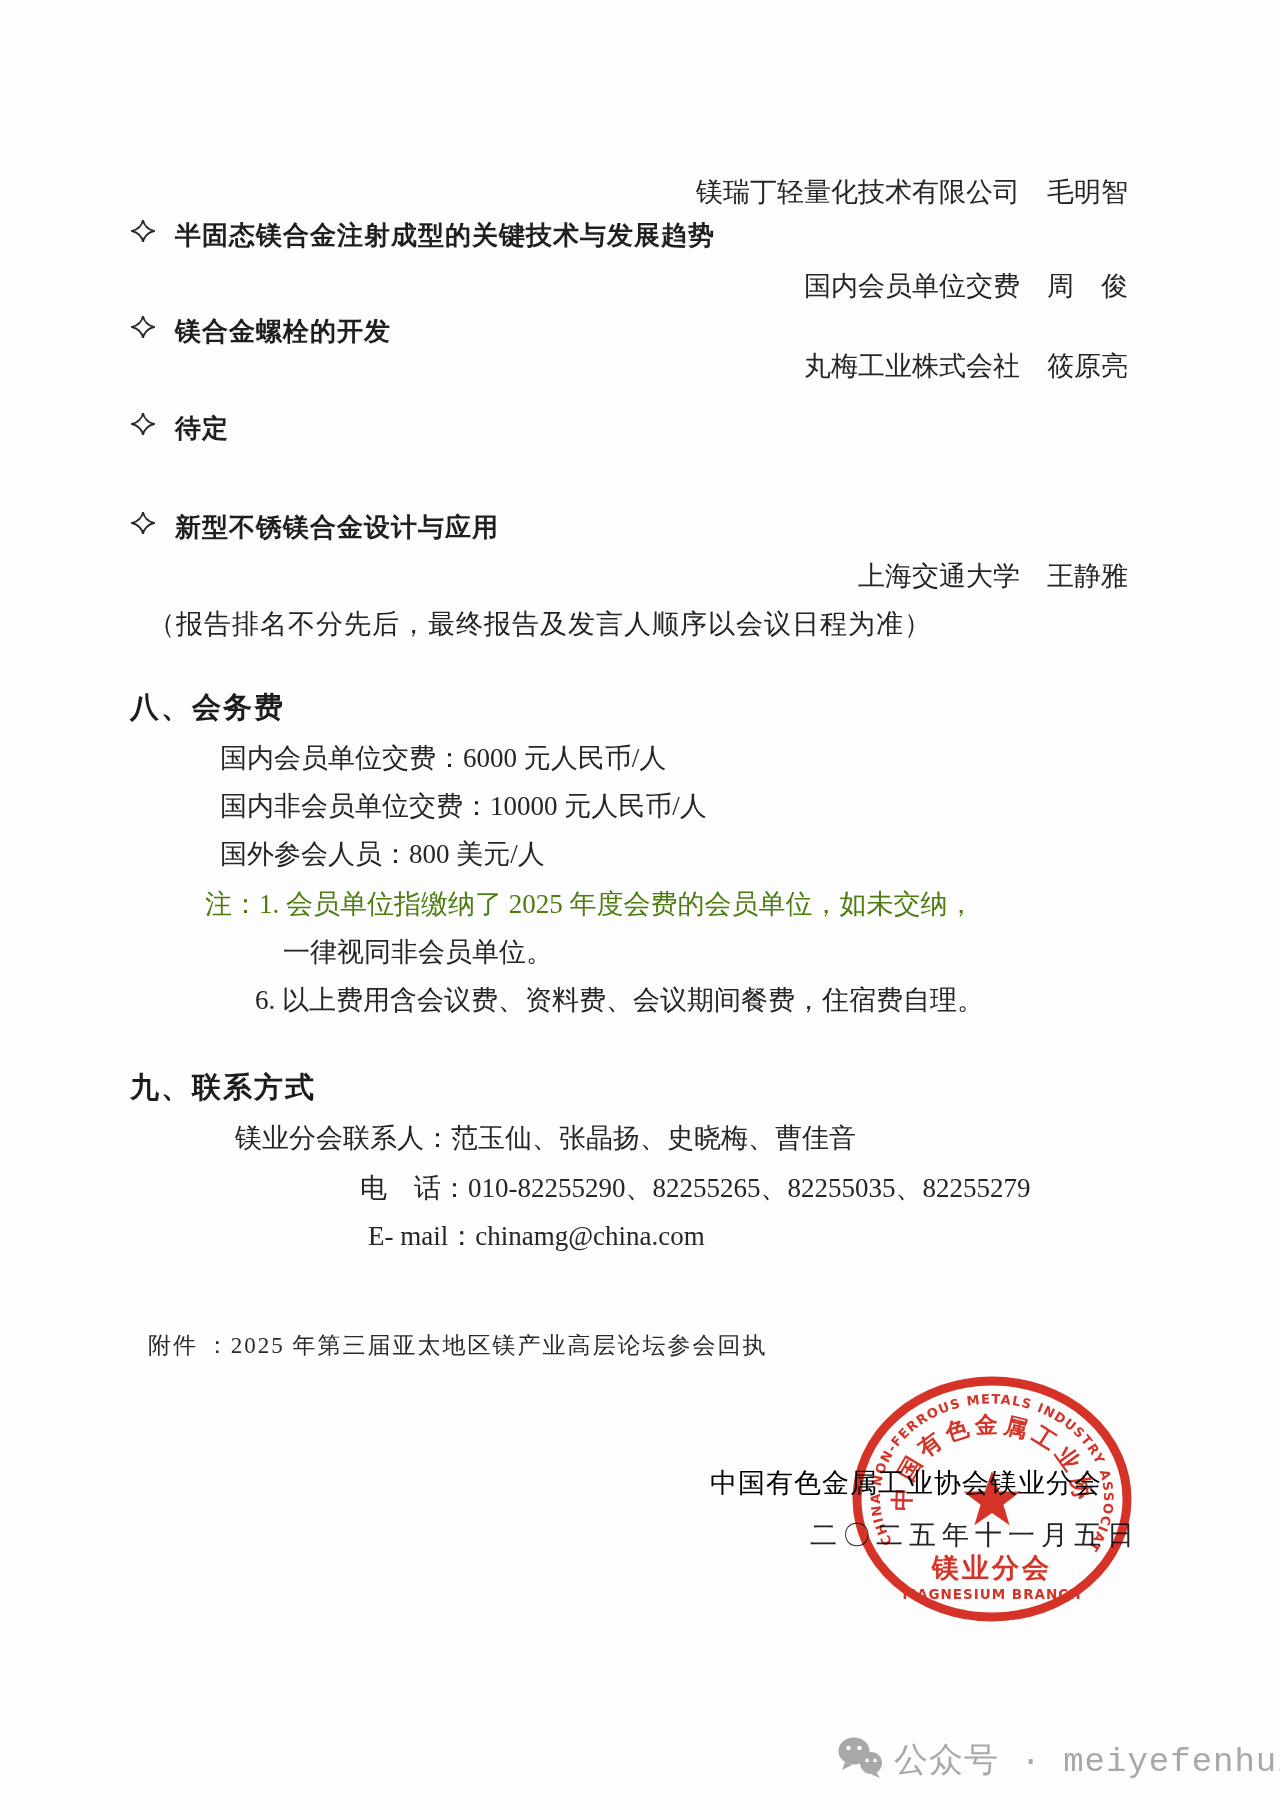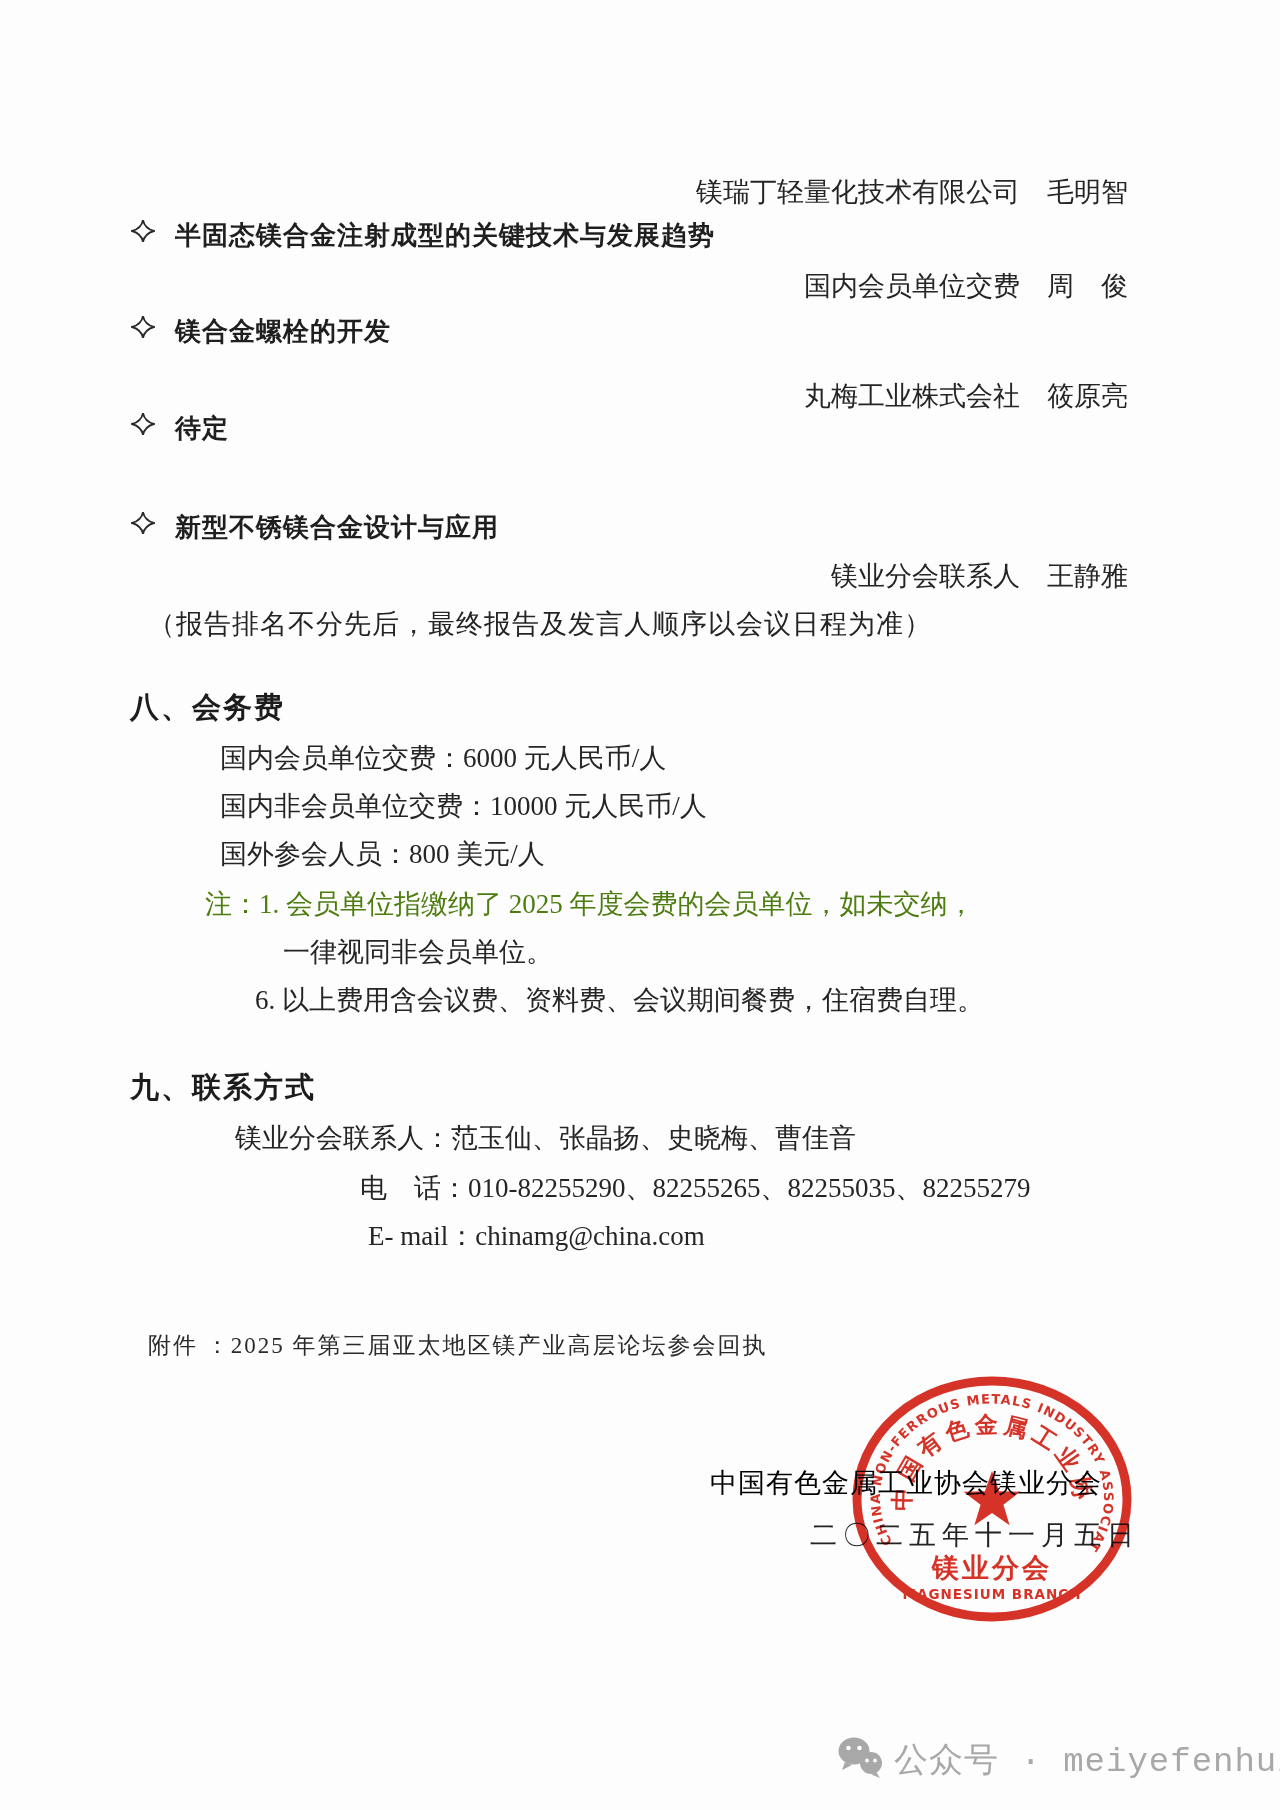--- a/index.html
+++ b/index.html
@@ -49,34 +49,34 @@
   </svg>
   <div class="abs topic" style="top:218px">半固态镁合金注射成型的关键技术与发展趋势</div>
 
   <div class="abs aff" style="top:268px">国内会员单位交费　周　俊</div>
 
   <svg class="spark" style="top:315px" viewBox="0 0 22 22">
     <path d="M11,1 Q12.5,8.5 21,11 Q12.5,13.5 11,21 Q9.5,13.5 1,11 Q9.5,8.5 11,1 Z" fill="none" stroke="#2a2a2a" stroke-width="1.7"></path>
   </svg>
   <div class="abs topic" style="top:314px">镁合金螺栓的开发</div>
 
-  <div class="abs aff" style="top:378px">丸梅工业株式会社　筱原亮</div>
+  <div class="abs aff" style="top:348px">丸梅工业株式会社　筱原亮</div>
 
   <svg class="spark" style="top:412px" viewBox="0 0 22 22">
     <path d="M11,1 Q12.5,8.5 21,11 Q12.5,13.5 11,21 Q9.5,13.5 1,11 Q9.5,8.5 11,1 Z" fill="none" stroke="#2a2a2a" stroke-width="1.7"></path>
   </svg>
   <div class="abs topic" style="top:411px">待定</div>
 
 
   <svg class="spark" style="top:511px" viewBox="0 0 22 22">
     <path d="M11,1 Q12.5,8.5 21,11 Q12.5,13.5 11,21 Q9.5,13.5 1,11 Q9.5,8.5 11,1 Z" fill="none" stroke="#2a2a2a" stroke-width="1.7"></path>
   </svg>
   <div class="abs topic" style="top:510px">新型不锈镁合金设计与应用</div>
 
-  <div class="abs aff" style="top:558px">镁业分会联系人　王静雅</div>
+  <div class="abs aff" style="top:558px">上海交通大学　王静雅</div>
 
   <div class="abs rank-note" style="top:606px">（报告排名不分先后，最终报告及发言人顺序以会议日程为准）</div>
 
   <div class="abs heading" style="top:688px">八、会务费</div>
   <div class="abs fee" style="top:740px">国内会员单位交费：6000 元人民币/人</div>
   <div class="abs fee" style="top:788px">国内非会员单位交费：10000 元人民币/人</div>
   <div class="abs fee" style="top:836px">国外参会人员：800 美元/人</div>
   <div class="abs note1" style="top:886px">注：1. 会员单位指缴纳了 2025 年度会费的会员单位，如未交纳，</div>
   <div class="abs note2" style="top:934px">一律视同非会员单位。</div>
   <div class="abs note3" style="top:982px">6. 以上费用含会议费、资料费、会议期间餐费，住宿费自理。</div>

